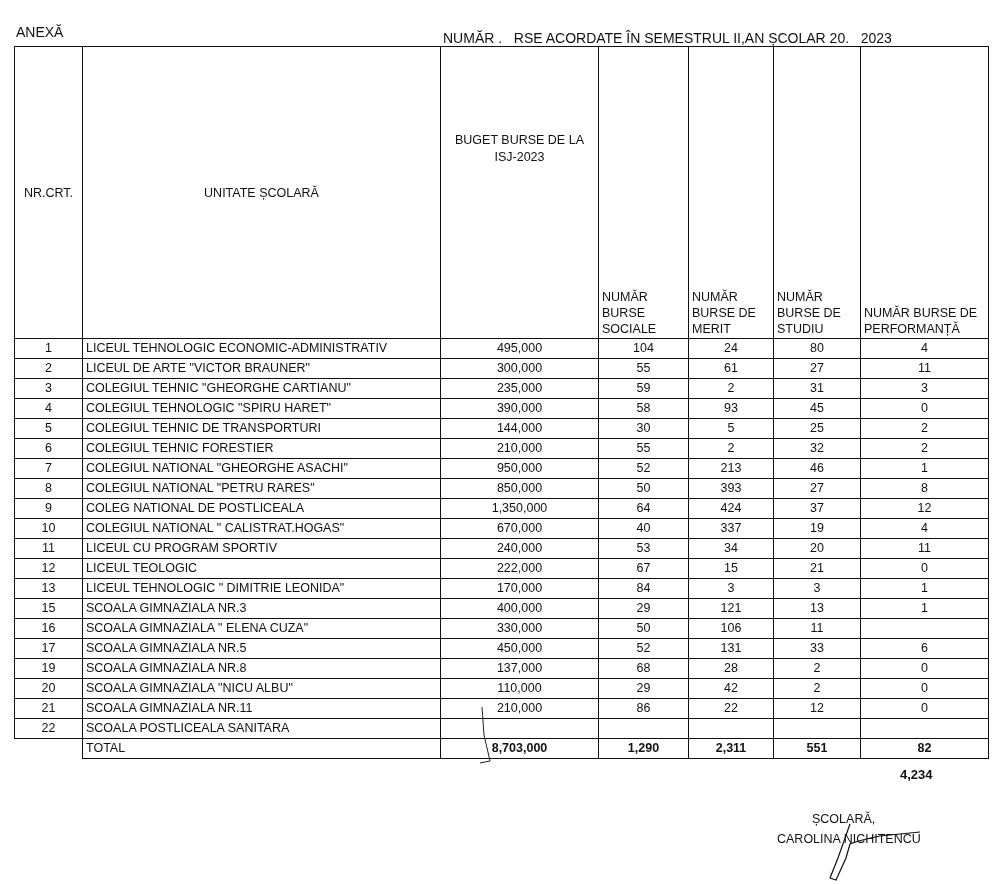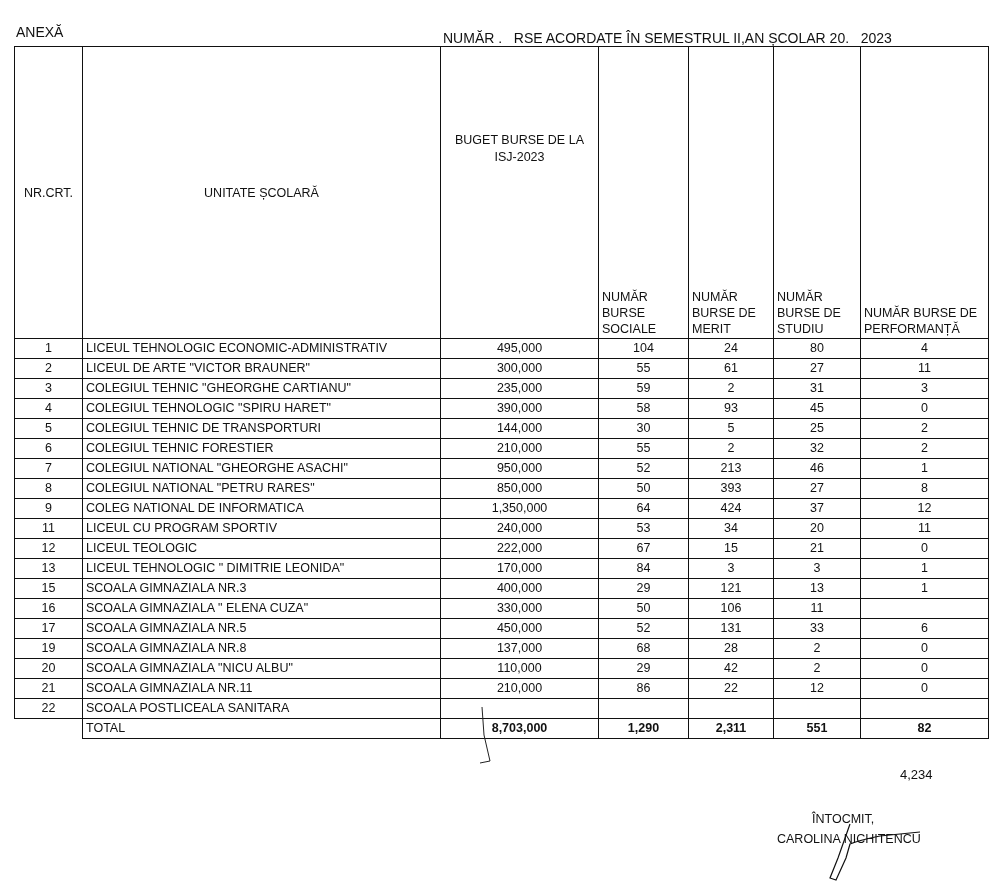--- a/index.html
+++ b/index.html
@@ -14,21 +14,21 @@
   th.hdr-unit { text-align: center; font-size: 12px; }
   th.hdr-budget { text-align: center; vertical-align: top !important; padding-top: 85px !important; white-space: normal !important; font-size: 11.5px; line-height: 17px; }
   th.hdr-count { text-align: left; vertical-align: bottom !important; white-space: normal !important; font-size: 11.5px; line-height: 16px; padding-bottom: 1px !important; }
   table.grid tbody td { height: 19px; line-height: 19px; }
   td.nr { text-align: center; font-size: 11.5px; }
   td.unit { text-align: left; font-size: 12.5px; }
   td.num { text-align: center; font-size: 14px; }
   td.budget { font-size: 13px; }
   tr.total-row td.nr { border: none; border-right: 1.5px solid #111; }
   tr.total-row td.bold { font-weight: bold; font-size: 12.5px; }
-  .grand-total { position: absolute; left: 900px; top: 767px; font-size: 13px; font-weight: normal; }
+  .grand-total { position: absolute; left: 900px; top: 767px; font-size: 13px; font-weight: bold; }
   .prepared { position: absolute; left: 812px; top: 812px; font-size: 12.5px; }
   .preparer-name { position: absolute; left: 777px; top: 832px; font-size: 12.5px; }
   .signature { position: absolute; left: 820px; top: 818px; }
   .budget-mark { position: absolute; left: 478px; top: 705px; }
 </style>
 </head>
 <body>
 
 <div class="annex">ANEXĂ</div>
 <div class="doc-title">NUMĂR .   RSE ACORDATE ÎN SEMESTRUL II,AN ȘCOLAR 20.   2023</div>
@@ -122,26 +122,35 @@
         <td class="nr">8</td>
         <td class="unit">COLEGIUL NATIONAL "PETRU RARES"</td>
         <td class="num budget">850,000</td>
         <td class="num">50</td>
         <td class="num">393</td>
         <td class="num">27</td>
         <td class="num">8</td>
       </tr>
       <tr>
         <td class="nr">9</td>
-        <td class="unit">COLEG NATIONAL DE INFORMATICA</td>
+        <td class="unit">COLEG NATIONAL DE POSTLICEALA</td>
         <td class="num budget">1,350,000</td>
         <td class="num">64</td>
         <td class="num">424</td>
         <td class="num">37</td>
         <td class="num">12</td>
+      </tr>
+      <tr>
+        <td class="nr">10</td>
+        <td class="unit">COLEGIUL  NATIONAL " CALISTRAT.HOGAS"</td>
+        <td class="num budget">670,000</td>
+        <td class="num">40</td>
+        <td class="num">337</td>
+        <td class="num">19</td>
+        <td class="num">4</td>
       </tr>
       <tr>
         <td class="nr">11</td>
         <td class="unit">LICEUL CU PROGRAM SPORTIV</td>
         <td class="num budget">240,000</td>
         <td class="num">53</td>
         <td class="num">34</td>
         <td class="num">20</td>
         <td class="num">11</td>
       </tr>
@@ -239,17 +248,17 @@
     </tr>
   </tbody>
 </table>
 
 <svg class="budget-mark" width="30" height="60" viewBox="0 0 30 60">
   <path d="M4 2 L6 30 L12 56 L2 58" stroke="#222" stroke-width="1" fill="none"></path>
 </svg>
 
 <div class="grand-total">4,234</div>
 
-<div class="prepared">ÎNTOCMIT,</div>
+<div class="prepared">ȘCOLARĂ,</div>
 <div class="preparer-name">CAROLINA NICHITENCU</div>
 <svg class="signature" width="110" height="66" viewBox="0 0 110 66">
   <path d="M30 6 L18 40 L10 60 L16 62 L26 40 L30 26 Q40 22 60 18 L100 14" stroke="#111" stroke-width="1.2" fill="none"></path>
 </svg>
 
 </body></html>

